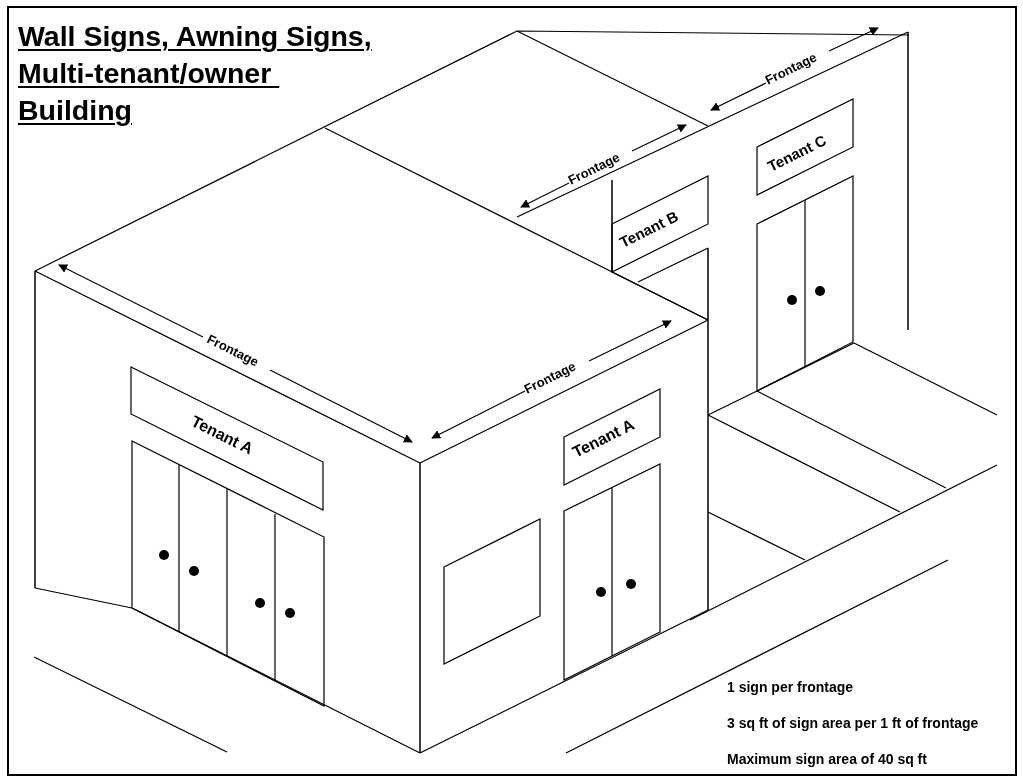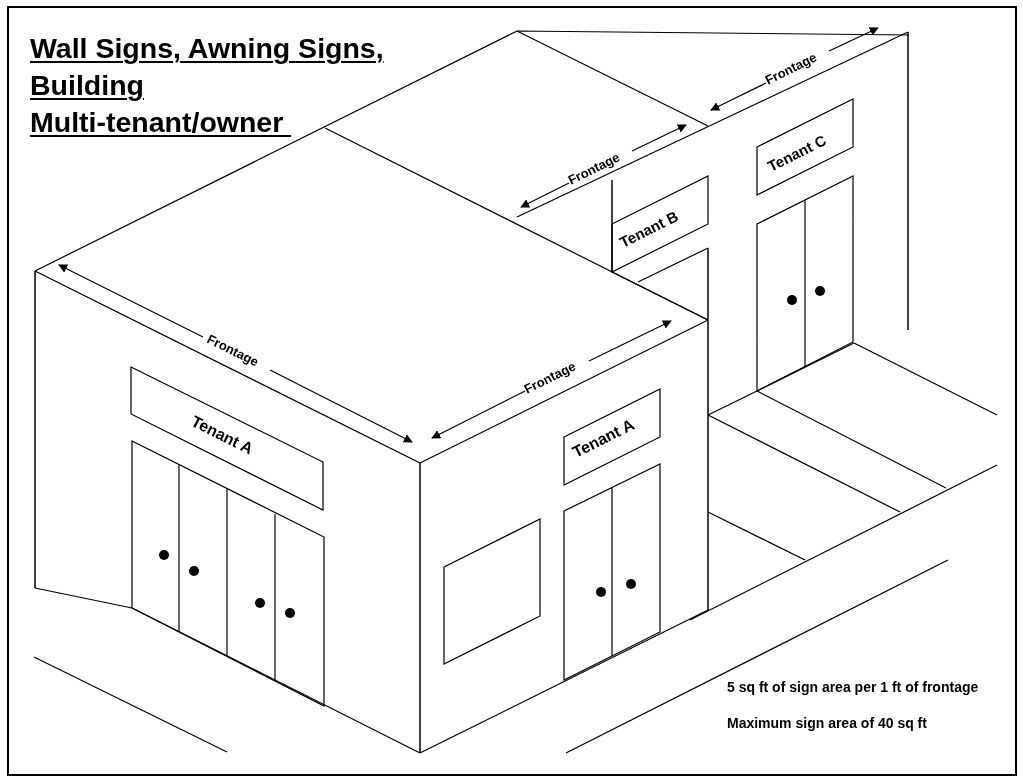--- a/index.html
+++ b/index.html
@@ -7,21 +7,21 @@
     #frame {
       position: absolute; left: 7px; top: 6px; width: 1010px; height: 770px;
       border: 2px solid #000; box-sizing: border-box; background: #fff;
     }
     #drawing { position: absolute; left: 0; top: 0; }
     .title {
       position: absolute; left: 18px; top: 18px;
       font-family: "Liberation Sans", sans-serif; font-weight: bold;
       font-size: 28.5px; line-height: 37px; color: #000;
       text-decoration: underline; text-decoration-thickness: 2px;
-      text-underline-offset: 3px; margin: 12px;
+      text-underline-offset: 3px; margin: 0;
     }
     .title span { display: block; white-space: pre; }
     .notes {
       position: absolute; left: 727px; top: 676px;
       font-family: "Liberation Sans", sans-serif; font-weight: bold;
       font-size: 14px; color: #000;
     }
     .notes div { height: 36px; line-height: 22px; white-space: nowrap; }
     svg text { font-family: "Liberation Sans", sans-serif; font-weight: bold; fill: #000; }
     .ln { stroke: #000; stroke-width: 1.2; fill: none; }
@@ -143,20 +143,21 @@
   </g>
   <g>
     <line class="ln" x1="711" y1="110" x2="766" y2="83" marker-start="url(#arr)"></line>
     <line class="ln" x1="829" y1="51" x2="878" y2="28" marker-end="url(#arr)"></line>
     <text transform="translate(768,85) rotate(-26.5)" font-size="13" font-weight="normal">Frontage</text>
   </g>
 </svg>
 
 <h1 class="title">
   <span>Wall Signs, Awning Signs,</span>
+  <span>Multi-tenant/owner </span>
   <span>Building</span>
-  <span>Multi-tenant/owner </span>
 </h1>
 
 <div class="notes">
-  <div>5 sq ft of sign area per 1 ft of frontage</div>
+  <div>1 sign per frontage</div>
+  <div>3 sq ft of sign area per 1 ft of frontage</div>
   <div>Maximum sign area of 40 sq ft</div>
 </div>
 
 </body></html>

